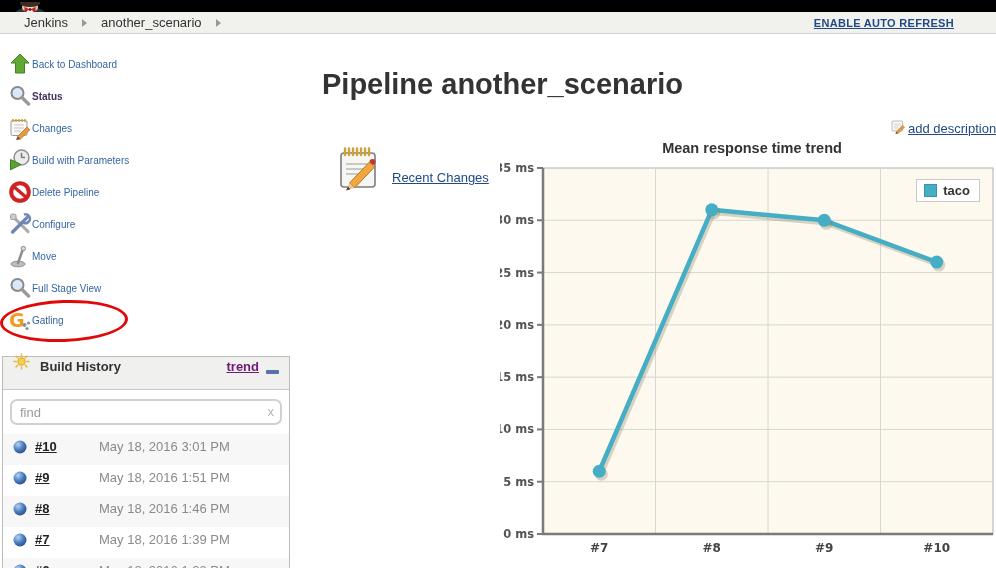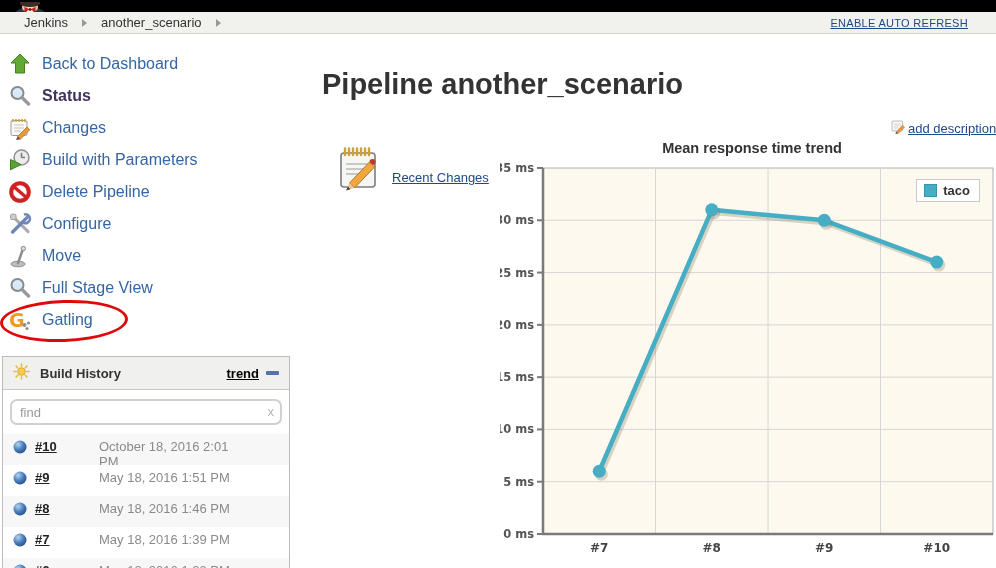--- a/index.html
+++ b/index.html
@@ -18,43 +18,43 @@
   
   .crumbbar {
     position:absolute; left:0; top:12px; width:996px; height:22px;
     background:#f1f1ee; border-bottom:1px solid #d5d5d0;
     display:flex; align-items:center; padding:0 24px; font-size:13px;
   }
   .crumb-link { color:#333; text-decoration:none; }
   .crumb-arrow { width:0; height:0; border-left:5px solid #9a9a94;
     border-top:4px solid transparent; border-bottom:4px solid transparent;
     margin:0 14px; }
-  .autorefresh { margin-left:auto; margin-right:4px; font-size:11px; letter-spacing:.3px;
-    color:#204a87; text-decoration:underline; font-weight:normal; }
+  .autorefresh { margin-left:auto; margin-right:18px; font-size:11px; letter-spacing:.3px;
+    color:#204a87; text-decoration:underline; font-weight:bold; }
 
   
   .sidebar { position:absolute; left:0; top:40px; width:296px; padding-top:8px; }
   .task { height:32px; display:flex; align-items:center; padding-left:8px; }
   .task .ticon { width:24px; height:24px; flex:0 0 24px; display:inline-block; }
-  .task a { margin-left:10px; font-size:16px; color:#3465a4; text-decoration:none; }
+  .task a { font-size:10px; color:#3465a4; text-decoration:none; }
   .task a.active { color:#42325f; font-weight:bold; }
 
   .annotation-ellipse {
     position:absolute; left:0; top:300px; width:128px; height:42px;
     border:3px solid #e00909; border-radius:50%;
     transform:rotate(-2deg); pointer-events:none;
   }
 
   
   .bh-panel { position:absolute; left:2px; top:356px; width:288px;
     border:1px solid #bbb; background:#fff; }
   .bh-header { height:33px; background:#f0f0ef; border-bottom:1px solid #c9c9c9;
-    display:flex; align-items:center; padding:0 10px; }
+    display:flex; align-items:flex-end; padding:15px 10px; }
   .bh-title { font-size:13px; font-weight:bold; color:#333; margin-left:10px; }
-  .bh-trend { margin-left:auto; font-size:13px; font-weight:bold; color:#000000;
+  .bh-trend { margin-left:auto; font-size:13px; font-weight:bold; color:#701a75;
     text-decoration:underline; }
   .dash-icon { width:13px; height:4px; background:#5873a8; border-radius:1px;
     margin-left:7px; display:inline-block; cursor:pointer; }
   .bh-find { position:relative; padding:9px 7px; }
   .bh-find input { width:100%; height:26px; border:2px solid #d0d0d0; border-radius:7px;
     padding:0 22px 0 8px; font-size:13px; color:#c2410c; outline:none;
     font-family:"Liberation Sans",sans-serif; }
   .bh-find input::placeholder { color:#9a9a9a; }
   .bh-clear { position:absolute; right:15px; top:14px; color:#b5b5b5; font-size:13px;
     cursor:pointer; }
@@ -267,21 +267,21 @@
   <div class="bh-find">
     <input type="text" placeholder="find" style="">
     <span class="bh-clear">x</span>
   </div>
 
   <div class="bh-row alt">
     <span class="bh-ball"><svg viewBox="0 0 14 14" width="14" height="14">
           <circle cx="7" cy="7" r="6.5" fill="url(#ballGrad)"></circle>
         </svg></span>
     <a class="bh-num">#10</a>
-    <span class="bh-date">October 18, 2016 2:01 PM</span>
+    <span class="bh-date">May 18, 2016 3:01 PM</span>
   </div>
   <div class="bh-row">
     <span class="bh-ball"><svg viewBox="0 0 14 14" width="14" height="14">
           <circle cx="7" cy="7" r="6.5" fill="url(#ballGrad)"></circle>
         </svg></span>
     <a class="bh-num">#9</a>
     <span class="bh-date">May 18, 2016 1:51 PM</span>
   </div>
   <div class="bh-row alt">
     <span class="bh-ball"><svg viewBox="0 0 14 14" width="14" height="14">

